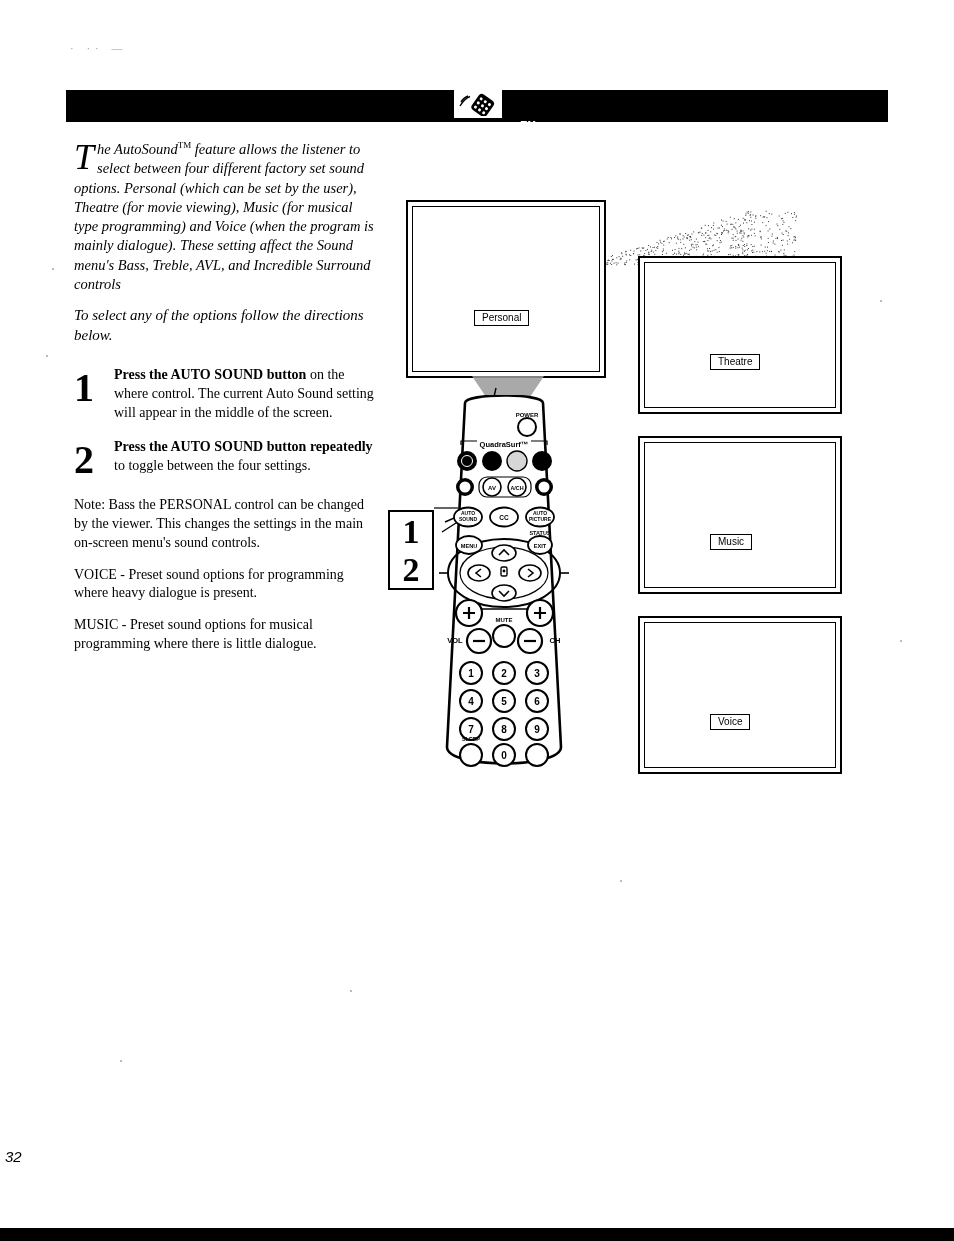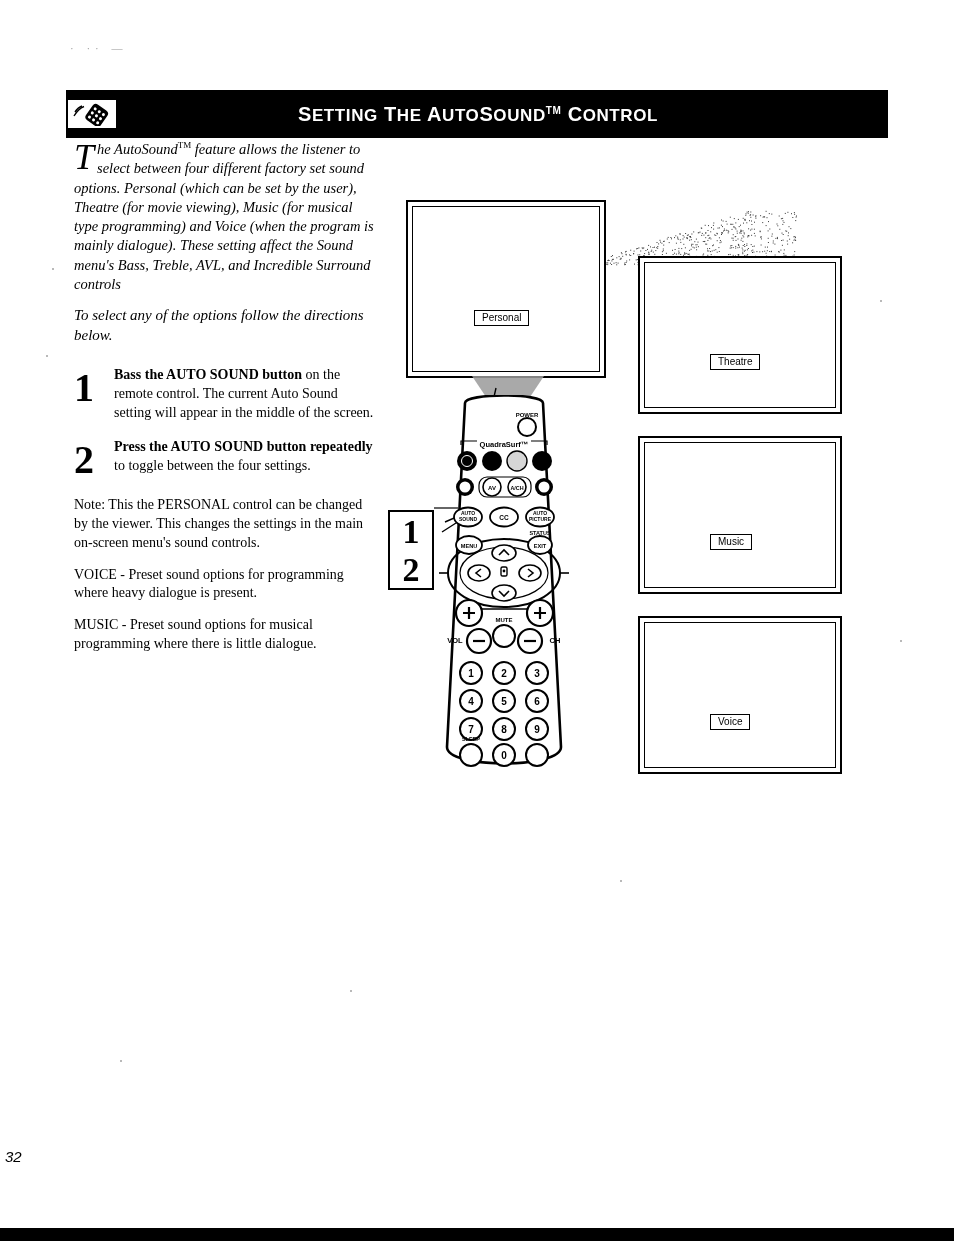--- a/index.html
+++ b/index.html
@@ -38,24 +38,25 @@
     width: 2px;
     height: 2px;
   }
 
   
   .header-bar {
     position: absolute;
     left: 66px;
     top: 90px;
     width: 822px;
-    height: 48px;
+    height: 32px;
     background: #000000;
     display: flex;
     align-items: center;
+    flex-direction: column;
   }
   .header-icon-box {
     width: 48px;
     height: 28px;
     margin-left: 2px;
     background: #ffffff;
     display: flex;
     align-items: center;
     justify-content: center;
     flex: 0 0 auto;
@@ -270,29 +271,29 @@
   </div>
 
   <div class="text-col">
 
     <p class="intro"><span class="dropcap">T</span><span>he AutoSound</span><span class="tm">TM</span><span> feature allows the listener to select between four different factory set sound options. Personal (which can be set by the user), Theatre (for movie viewing), Music (for musical type programming) and Voice (when the program is mainly dialogue). These setting affect the Sound menu's Bass, Treble, AVL, and Incredible Surround controls</span></p>
 
     <p class="intro2">To select any of the options follow the directions below.</p>
 
     <div class="step">
       <div class="step-num">1</div>
-      <div class="step-body"><b>Bass the AUTO  SOUND button</b><span> on the remote control. The current Auto Sound setting will appear in the middle of the screen.</span></div>
+      <div class="step-body"><b>Press the AUTO  SOUND button</b><span> on the where control. The current Auto Sound setting will appear in the middle of the screen.</span></div>
     </div>
 
     <div class="step">
       <div class="step-num">2</div>
       <div class="step-body"><b>Press the AUTO  SOUND button repeatedly</b><span> to toggle between the four settings.</span></div>
     </div>
 
-    <p class="note"><b>Note:</b><span> This the </span><b>PERSONAL</b><span> control can be changed by the viewer. This changes the settings in the main on-screen menu's sound controls.</span></p>
+    <p class="note"><b>Note:</b><span> Bass the </span><b>PERSONAL</b><span> control can be changed by the viewer. This changes the settings in the main on-screen menu's sound controls.</span></p>
 
 
     <p class="preset"><b>VOICE</b><span> - Preset sound options for programming where heavy dialogue is present.</span></p>
 
     <p class="preset"><b>MUSIC</b><span> - Preset sound options for musical programming where there is little dialogue.</span></p>
   </div>
 
   <div class="illus">
 
     <svg class="beam" viewBox="0 0 200 70" aria-hidden="true">

